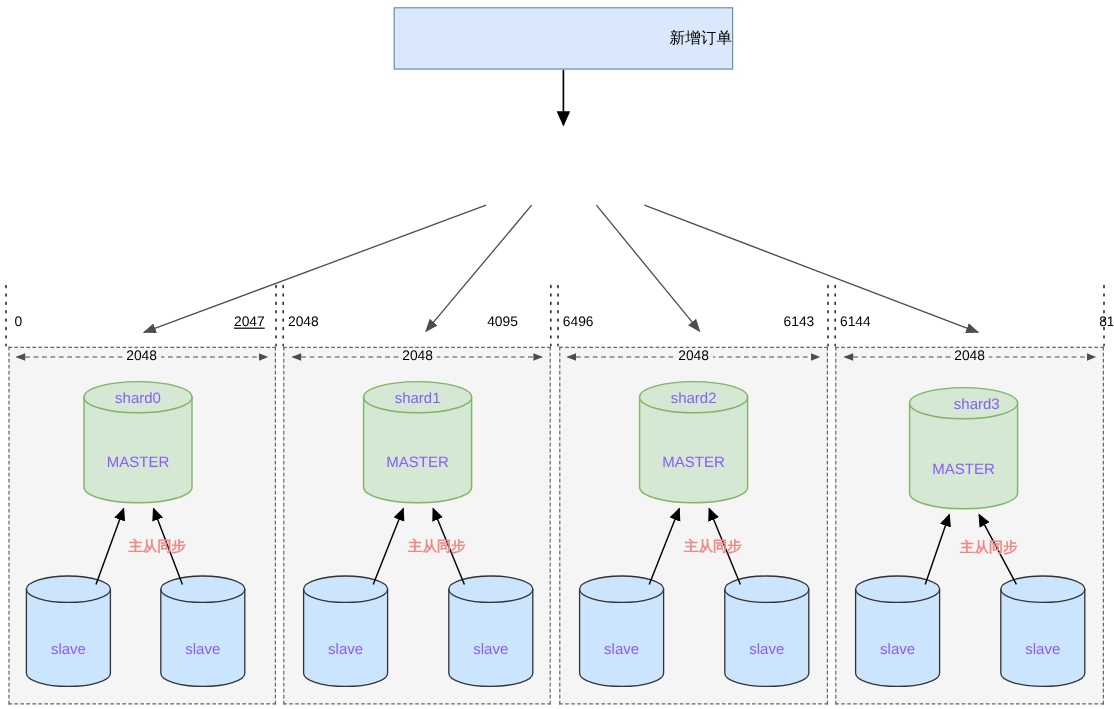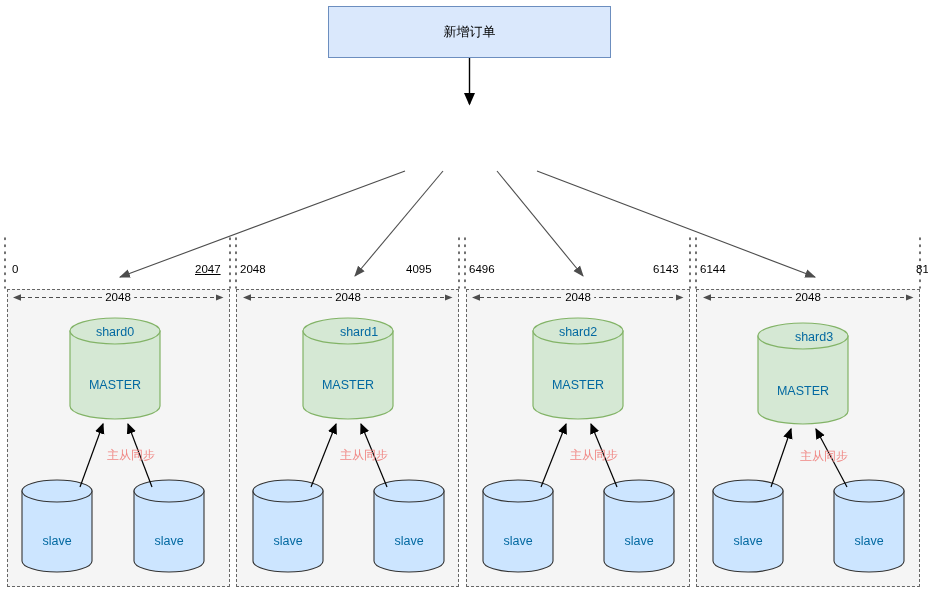--- a/index.html
+++ b/index.html
@@ -22,21 +22,21 @@
     left: 0;
     top: 0;
     width: 928px;
     height: 591px;
   }
   
   .proc-box {
     position: absolute;
     display: flex;
     align-items: center;
-    justify-content: center;
+    justify-content: flex-end;
     box-sizing: border-box;
     font-size: 13px;
     color: #000000;
     text-align: center;
   }
   #order-box {
     left: 328px;
     top: 6px;
     width: 283px;
     height: 52px;
@@ -81,28 +81,28 @@
     padding: 0 3px;
     top: 291px;
     transform: translateX(-50%);
     white-space: nowrap;
   }
   .cyl-label {
     position: absolute;
     width: 100%;
     text-align: center;
     font-size: 12.5px;
-    color: #0369a1;
+    color: #8b5cf6;
     white-space: nowrap;
     pointer-events: none;
   }
   .sync-label {
     position: absolute;
     font-size: 12px;
-    font-weight: normal;
+    font-weight: bold;
     color: #f08784;
     white-space: nowrap;
     transform: translateX(-50%);
   }
 </style>
 </head>
 <body>
 
 <div id="stage">
 
@@ -304,21 +304,21 @@
   <div class="span-label" style="left:348px;">2048</div>
   <div class="span-label" style="left:578px;">2048</div>
   <div class="span-label" style="left:808px;">2048</div>
 
   <div class="cyl-label" style="left:70px;  top:325px; width:90px;">shard0</div>
   <div class="cyl-label" style="left:70px;  top:378px; width:90px;">MASTER</div>
   <div class="cyl-label" style="left:22px;  top:534px; width:70px;">slave</div>
   <div class="cyl-label" style="left:134px; top:534px; width:70px;">slave</div>
   <div class="sync-label" style="left:131px; top:447px;">主从同步</div>
 
-  <div class="cyl-label" style="left:303px; top:325px; width:90px;padding-left:11px;">shard1</div>
+  <div class="cyl-label" style="left:303px; top:325px; width:90px;">shard1</div>
   <div class="cyl-label" style="left:303px; top:378px; width:90px;">MASTER</div>
   <div class="cyl-label" style="left:253px; top:534px; width:70px;">slave</div>
   <div class="cyl-label" style="left:374px; top:534px; width:70px;">slave</div>
   <div class="sync-label" style="left:364px; top:447px;">主从同步</div>
 
   <div class="cyl-label" style="left:533px; top:325px; width:90px;text-align:center;">shard2</div>
   <div class="cyl-label" style="left:533px; top:378px; width:90px;">MASTER</div>
   <div class="cyl-label" style="left:483px; top:534px; width:70px;">slave</div>
   <div class="cyl-label" style="left:604px; top:534px; width:70px;">slave</div>
   <div class="sync-label" style="left:594px; top:447px;">主从同步</div>

